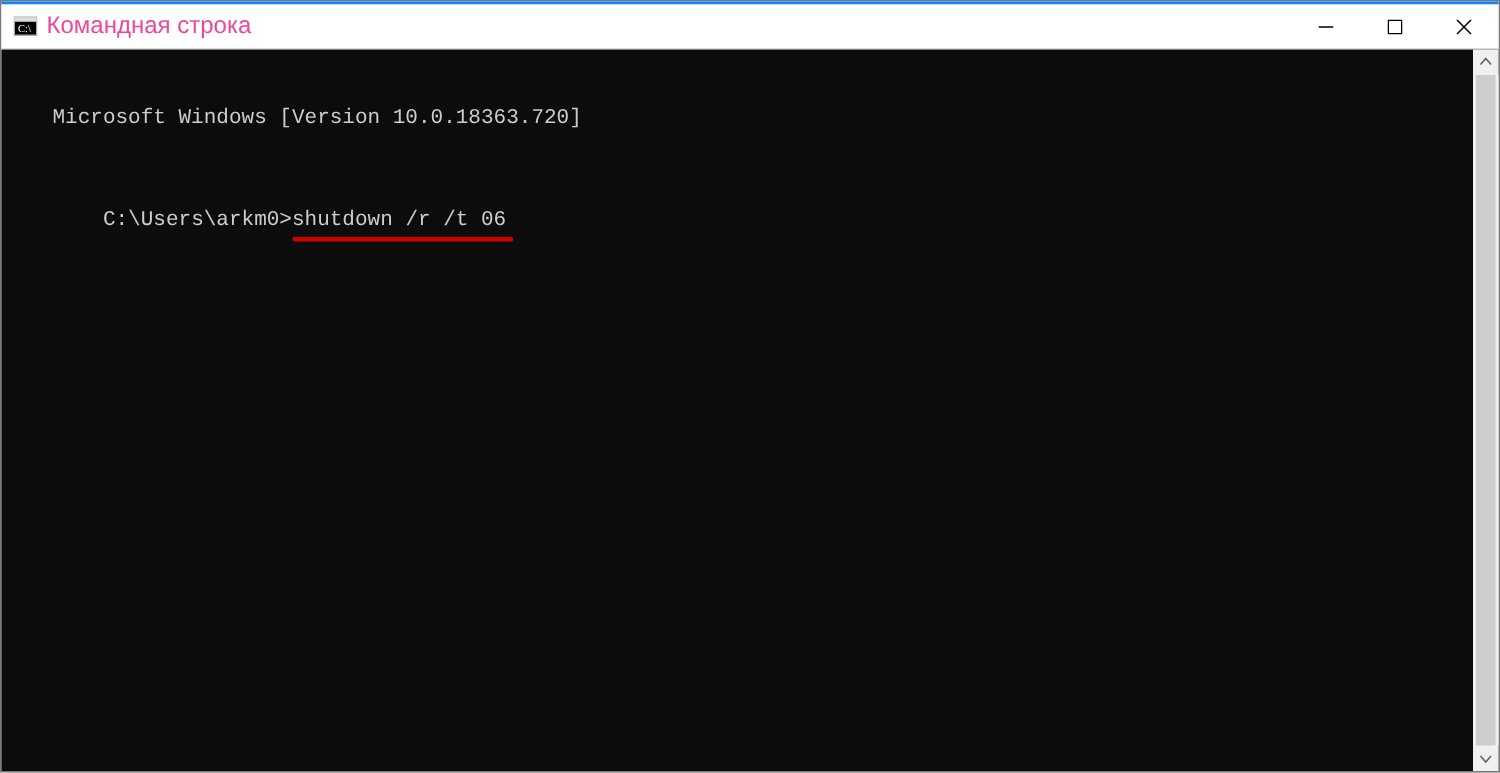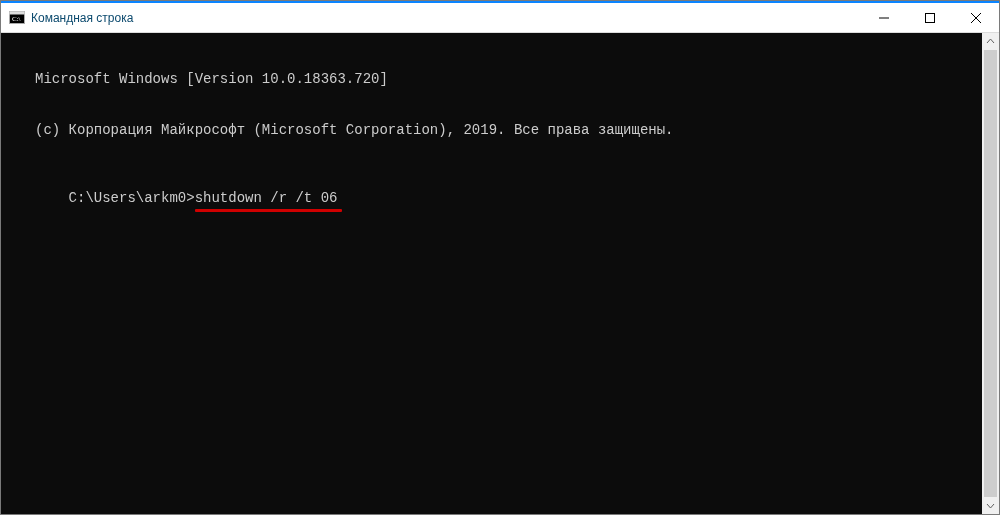--- a/index.html
+++ b/index.html
@@ -2,21 +2,21 @@
 <html><head>
   <meta charset="utf-8">
   <style>
     * { margin: 0; padding: 0; box-sizing: border-box; }
     html, body { width: 1000px; height: 515px; overflow: hidden; font-family: "Segoe UI", Tahoma, sans-serif; background: #fff; }
     .window { position: relative; width: 1000px; height: 515px; border: 1px solid #7a7a7a; display: flex; flex-direction: column; }
     .top-accent { height: 2px; background: #0a84ff; }
     .titlebar { height: 30px; background: #ffffff; display: flex; align-items: center; border-bottom: 1px solid #dcdcdc; }
     .app-icon { width: 16px; height: 16px; margin: 0 6px 0 8px; display: flex; align-items: center; justify-content: center; }
     .app-icon svg { display: block; }
-    .title-text { font-size: 12px; color: #0c4a6e; flex: 0 0 auto; }
+    .title-text { font-size: 16px; color: #ec4899; flex: 0 0 auto; }
     .title-spacer { flex: 1 1 auto; }
     .win-controls { display: flex; height: 100%; }
     .win-btn { width: 46px; height: 100%; display: flex; align-items: center; justify-content: center; cursor: default; }
     .win-btn svg { display: block; }
 
     .terminal { flex: 1 1 auto; background: #0c0c0c; color: #cccccc; font-family: Consolas, "Courier New", monospace; font-size: 14px; line-height: 17px; padding: 4px 6px 0 6px; position: relative; white-space: pre; }
     .line { display: block; padding-left: 28px; }
     .prompt-line { position: relative; display: inline-block; }
     .cmd-wrap { position: relative; display: inline-block; }
     .underline-mark { position: absolute; left: 0; right: -5px; bottom: -5px; height: 3px; background: #d00000; border-radius: 1px; }
@@ -57,21 +57,20 @@
         <svg width="10" height="10" viewBox="0 0 10 10">
             <line x1="0" y1="0" x2="10" y2="10" stroke="#000" stroke-width="1"></line>
             <line x1="10" y1="0" x2="0" y2="10" stroke="#000" stroke-width="1"></line>
           </svg>
       </div>
     </div>
   </div>
 
   <div class="terminal">
     <span class="line">Microsoft Windows [Version 10.0.18363.720]</span>
-    <span class="line">(c) Корпорация Майкрософт (Microsoft Corporation), 2019. Все права защищены.</span>
     <span class="line"></span>
     <span class="line prompt-line"><span>C:\Users\arkm0&gt;</span><span class="cmd-wrap"><span>shutdown /r /t 06</span><span class="underline-mark"></span></span></span>
   </div>
 
   <div class="scrollbar">
     <div class="sb-arrow">
       <svg width="9" height="9" viewBox="0 0 9 9">
           <polyline points="1,6 4.5,2 8,6" fill="none" stroke="#606060" stroke-width="1"></polyline>
         </svg>
     </div>

